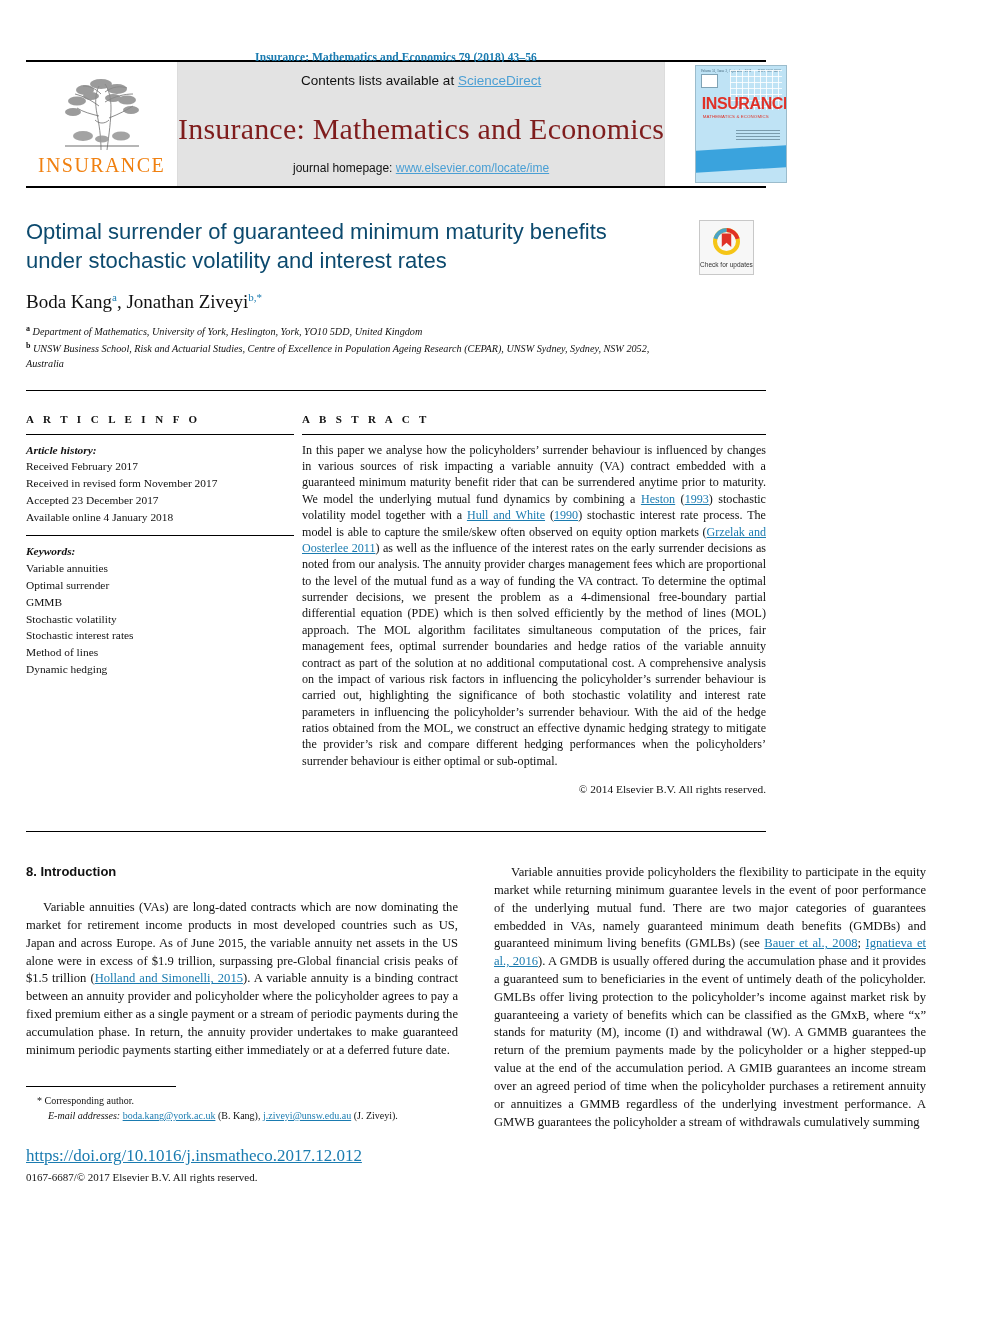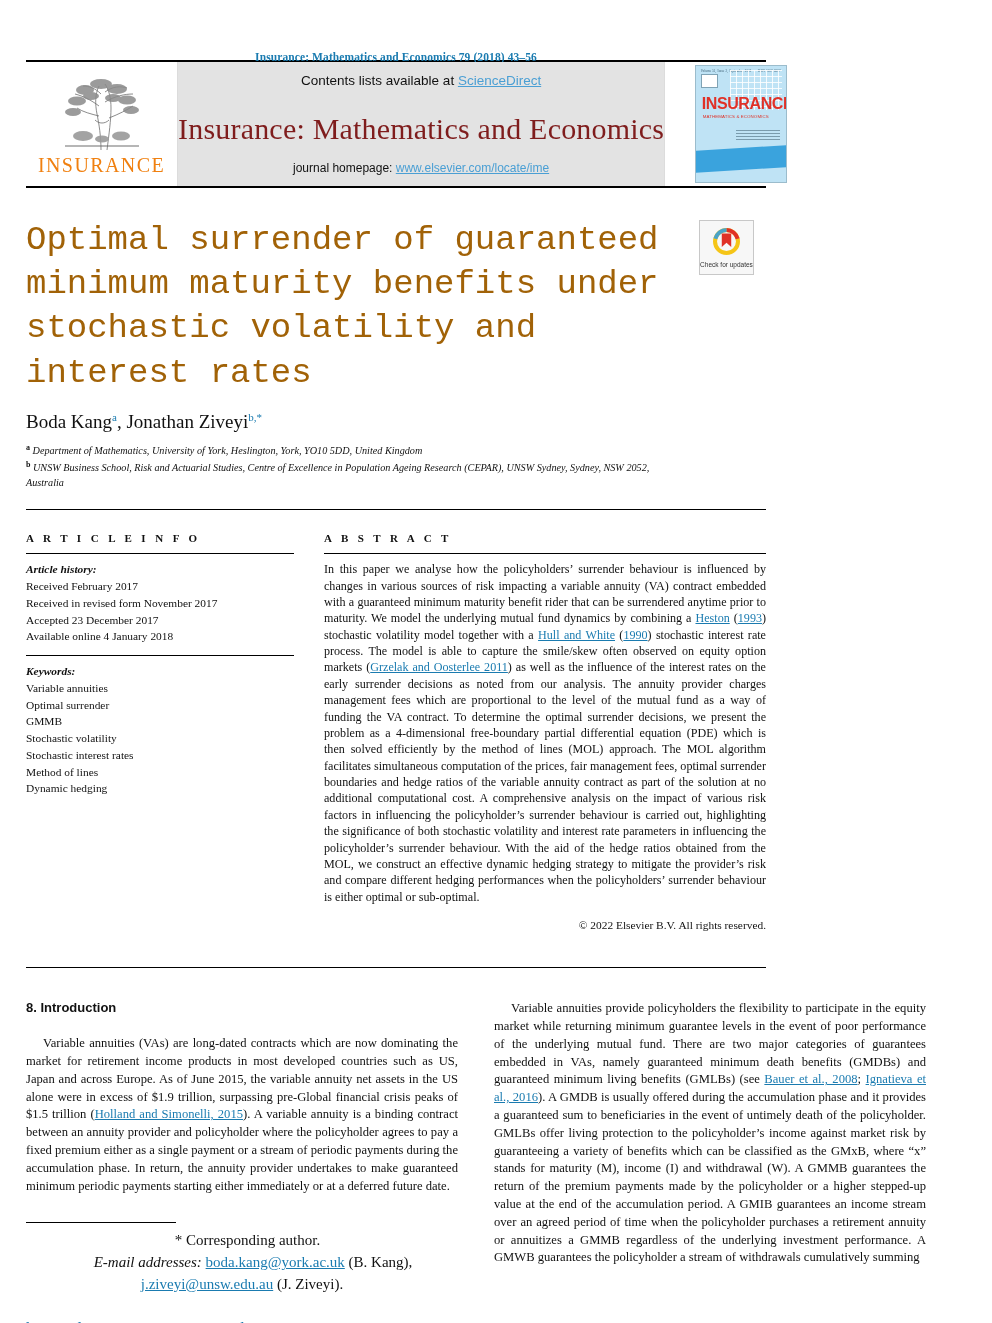--- a/index.html
+++ b/index.html
@@ -150,24 +150,24 @@
     background:#3aa3dd; transform:rotate(-3.5deg);
   }
 
   
   .title-block {
     margin-top: 30px;
     position: relative;
     padding-right: 100px;
   }
   .paper-title {
-    font-family: Liberation Mono, monospace;
-    font-size: 34px;
+    font-family: Liberation Sans, sans-serif;
+    font-size: 22px;
     line-height: 1.3;
-    color: #a16207;
+    color: #0c4a6e;
     font-weight: normal;
     margin: 0 0 16px 0;
     max-width: 790px;
   }
   .crossmark {
     position: absolute;
     right: 12px;
     top: 2px;
     width: 55px;
     height: 55px;
@@ -202,21 +202,20 @@
     color: #111;
     max-width: 880px;
   }
   .affil sup { font-style: normal; font-weight: bold; font-size: 8px; }
 
   
   .rule-thin { border-top: 1px solid #000; margin-top: 18px; }
   .info-abstract {
     display: flex;
     margin-top: 22px;
-    gap: 22px;
   }
   .col-info { width: 268px; flex: 0 0 268px; }
   .col-abs  { flex: 1 1 auto; padding-left: 8px; }
   .sec-head {
     font-family: "Liberation Serif", serif;
     font-weight: bold;
     font-size: 11px;
     letter-spacing: 3.4px;
     color: #111;
     margin-bottom: 9px;
@@ -268,24 +267,23 @@
     text-align: justify;
     text-indent: 17px;
     color: #111;
     margin: 0;
   }
 
   
   .foot-sep { border-top: 1px solid #000; width: 150px; margin: 27px 0 7px 0; }
   .foot {
     font-family: "Liberation Serif", serif;
-    font-size: 15px;
+    font-size: 10px;
     line-height: 1.45;
     color: #111;
-    text-align: center;
   }
   .foot .ind { padding-left: 11px; }
   .foot .ind2 { padding-left: 22px; }
   .foot em { font-style: italic; }
   .doi-block { margin-top: 20px; }
   .doi-link {
     font-family: "Liberation Serif", serif;
     font-size: 17px;
     color: #1a7bb0;
     display: block;
@@ -416,21 +414,21 @@
       <div class="info-line">Stochastic volatility</div>
       <div class="info-line">Stochastic interest rates</div>
       <div class="info-line">Method of lines</div>
       <div class="info-line">Dynamic hedging</div>
     </div>
 
     <div class="col-abs">
       <div class="sec-head">A B S T R A C T</div>
       <div class="hr-head"></div>
       <div class="abs-body"><span>In this paper we analyse how the policyholders’ surrender behaviour is influenced by changes in various sources of risk impacting a variable annuity (VA) contract embedded with a guaranteed minimum maturity benefit rider that can be surrendered anytime prior to maturity. We model the underlying mutual fund dynamics by combining a </span><a class="ref" href="#">Heston</a><span> (</span><a class="ref" href="#">1993</a><span>) stochastic volatility model together with a </span><a class="ref" href="#">Hull and White</a><span> (</span><a class="ref" href="#">1990</a><span>) stochastic interest rate process. The model is able to capture the smile/skew often observed on equity option markets (</span><a class="ref" href="#">Grzelak and Oosterlee 2011</a><span>) as well as the influence of the interest rates on the early surrender decisions as noted from our analysis. The annuity provider charges management fees which are proportional to the level of the mutual fund as a way of funding the VA contract. To determine the optimal surrender decisions, we present the problem as a 4-dimensional free-boundary partial differential equation (PDE) which is then solved efficiently by the method of lines (MOL) approach. The MOL algorithm facilitates simultaneous computation of the prices, fair management fees, optimal surrender boundaries and hedge ratios of the variable annuity contract as part of the solution at no additional computational cost. A comprehensive analysis on the impact of various risk factors in influencing the policyholder’s surrender behaviour is carried out, highlighting the significance of both stochastic volatility and interest rate parameters in influencing the policyholder’s surrender behaviour. With the aid of the hedge ratios obtained from the MOL, we construct an effective dynamic hedging strategy to mitigate the provider’s risk and compare different hedging performances when the policyholders’ surrender behaviour is either optimal or sub-optimal.</span></div>
-      <div class="copyright">© 2022 Elsevier B.V. All rights reserved.</div>
+      <div class="copyright">© 2014 Elsevier B.V. All rights reserved.</div>
     </div>
   </div>
 
   <div class="rule-body"></div>
 
   <div class="body-cols">
 
     <div class="bcol">
       <h2 class="h2">8.  Introduction</h2>
       <p class="para"><span>Variable annuities (VAs) are long-dated contracts which are now  dominating the market for retirement income products in most developed countries such as US, Japan and across Europe. As of June 2015, the variable annuity net assets in the US alone were in excess of $1.9 trillion, surpassing pre-Global financial crisis peaks of $1.5 trillion (</span><a class="ref" href="#">Holland and Simonelli, 2015</a><span>). A variable annuity is a binding contract between an annuity provider and policyholder where the policyholder agrees to pay a fixed premium either as a single payment or a stream of periodic payments during the accumulation phase. In return, the annuity provider undertakes to make guaranteed minimum periodic payments starting either immediately or at a deferred future date.</span></p>

